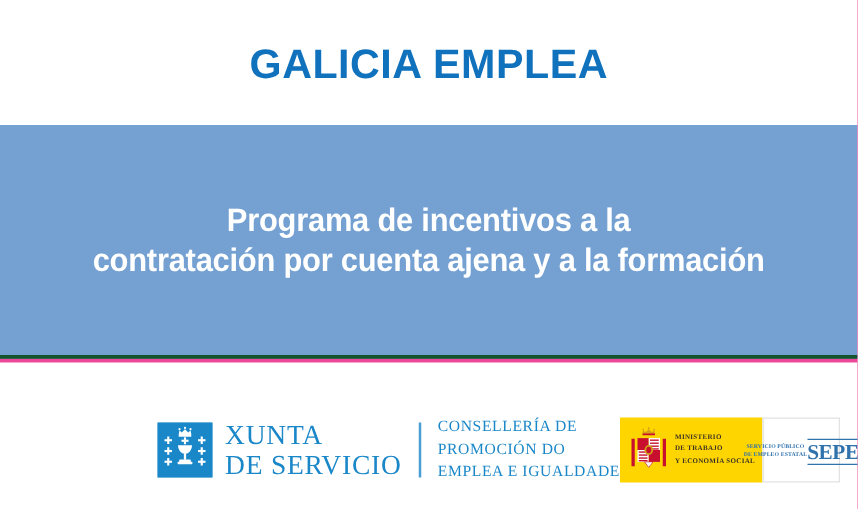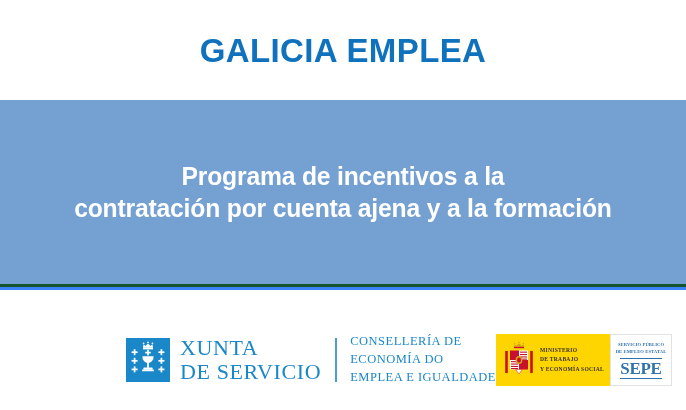--- a/index.html
+++ b/index.html
@@ -13,21 +13,21 @@
     background: #ffffff;
     font-family: "Liberation Sans", "DejaVu Sans", sans-serif;
     overflow: hidden;
     position: relative;
   }
 
   .page {
     width: 686px;
     height: 410px;
     position: relative;
-    background: #3b82f6;
+    background: #ec4899;
   }
 
   
   .header {
     height: 100px;
     display: flex;
     align-items: center;
     justify-content: center;
     background: #ffffff;
   }
@@ -163,21 +163,21 @@
   }
   .ministerio-text span {
     display: block;
   }
   .sepe {
     background: #ffffff;
     border: 1px solid #e2e2e2;
     box-sizing: border-box;
     width: 62px;
     display: flex;
-    flex-direction: column;
+    flex-direction: row;
     align-items: center;
     justify-content: center;
     padding: 4px 3px 3px;
   }
   .sepe-sub {
     color: #2f72ac;
     font-size: 4.6px;
     line-height: 1.5;
     text-align: center;
     letter-spacing: 0.1px;
@@ -272,21 +272,21 @@
 
         <div class="xunta-wordmark">
           <span>XUNTA</span>
           <span>DE SERVICIO</span>
         </div>
 
         <div class="xunta-divider"></div>
 
         <div class="conselleria">
           <span>CONSELLERÍA DE</span>
-          <span>ECONOMÍA DO</span>
+          <span>PROMOCIÓN DO</span>
           <span>EMPLEA E IGUALDADE</span>
         </div>
       </div>
 
       <div class="gov-lockup">
 
         <div class="ministerio">
           <svg class="escudo" viewBox="0 0 30 38">
 
             <g>

